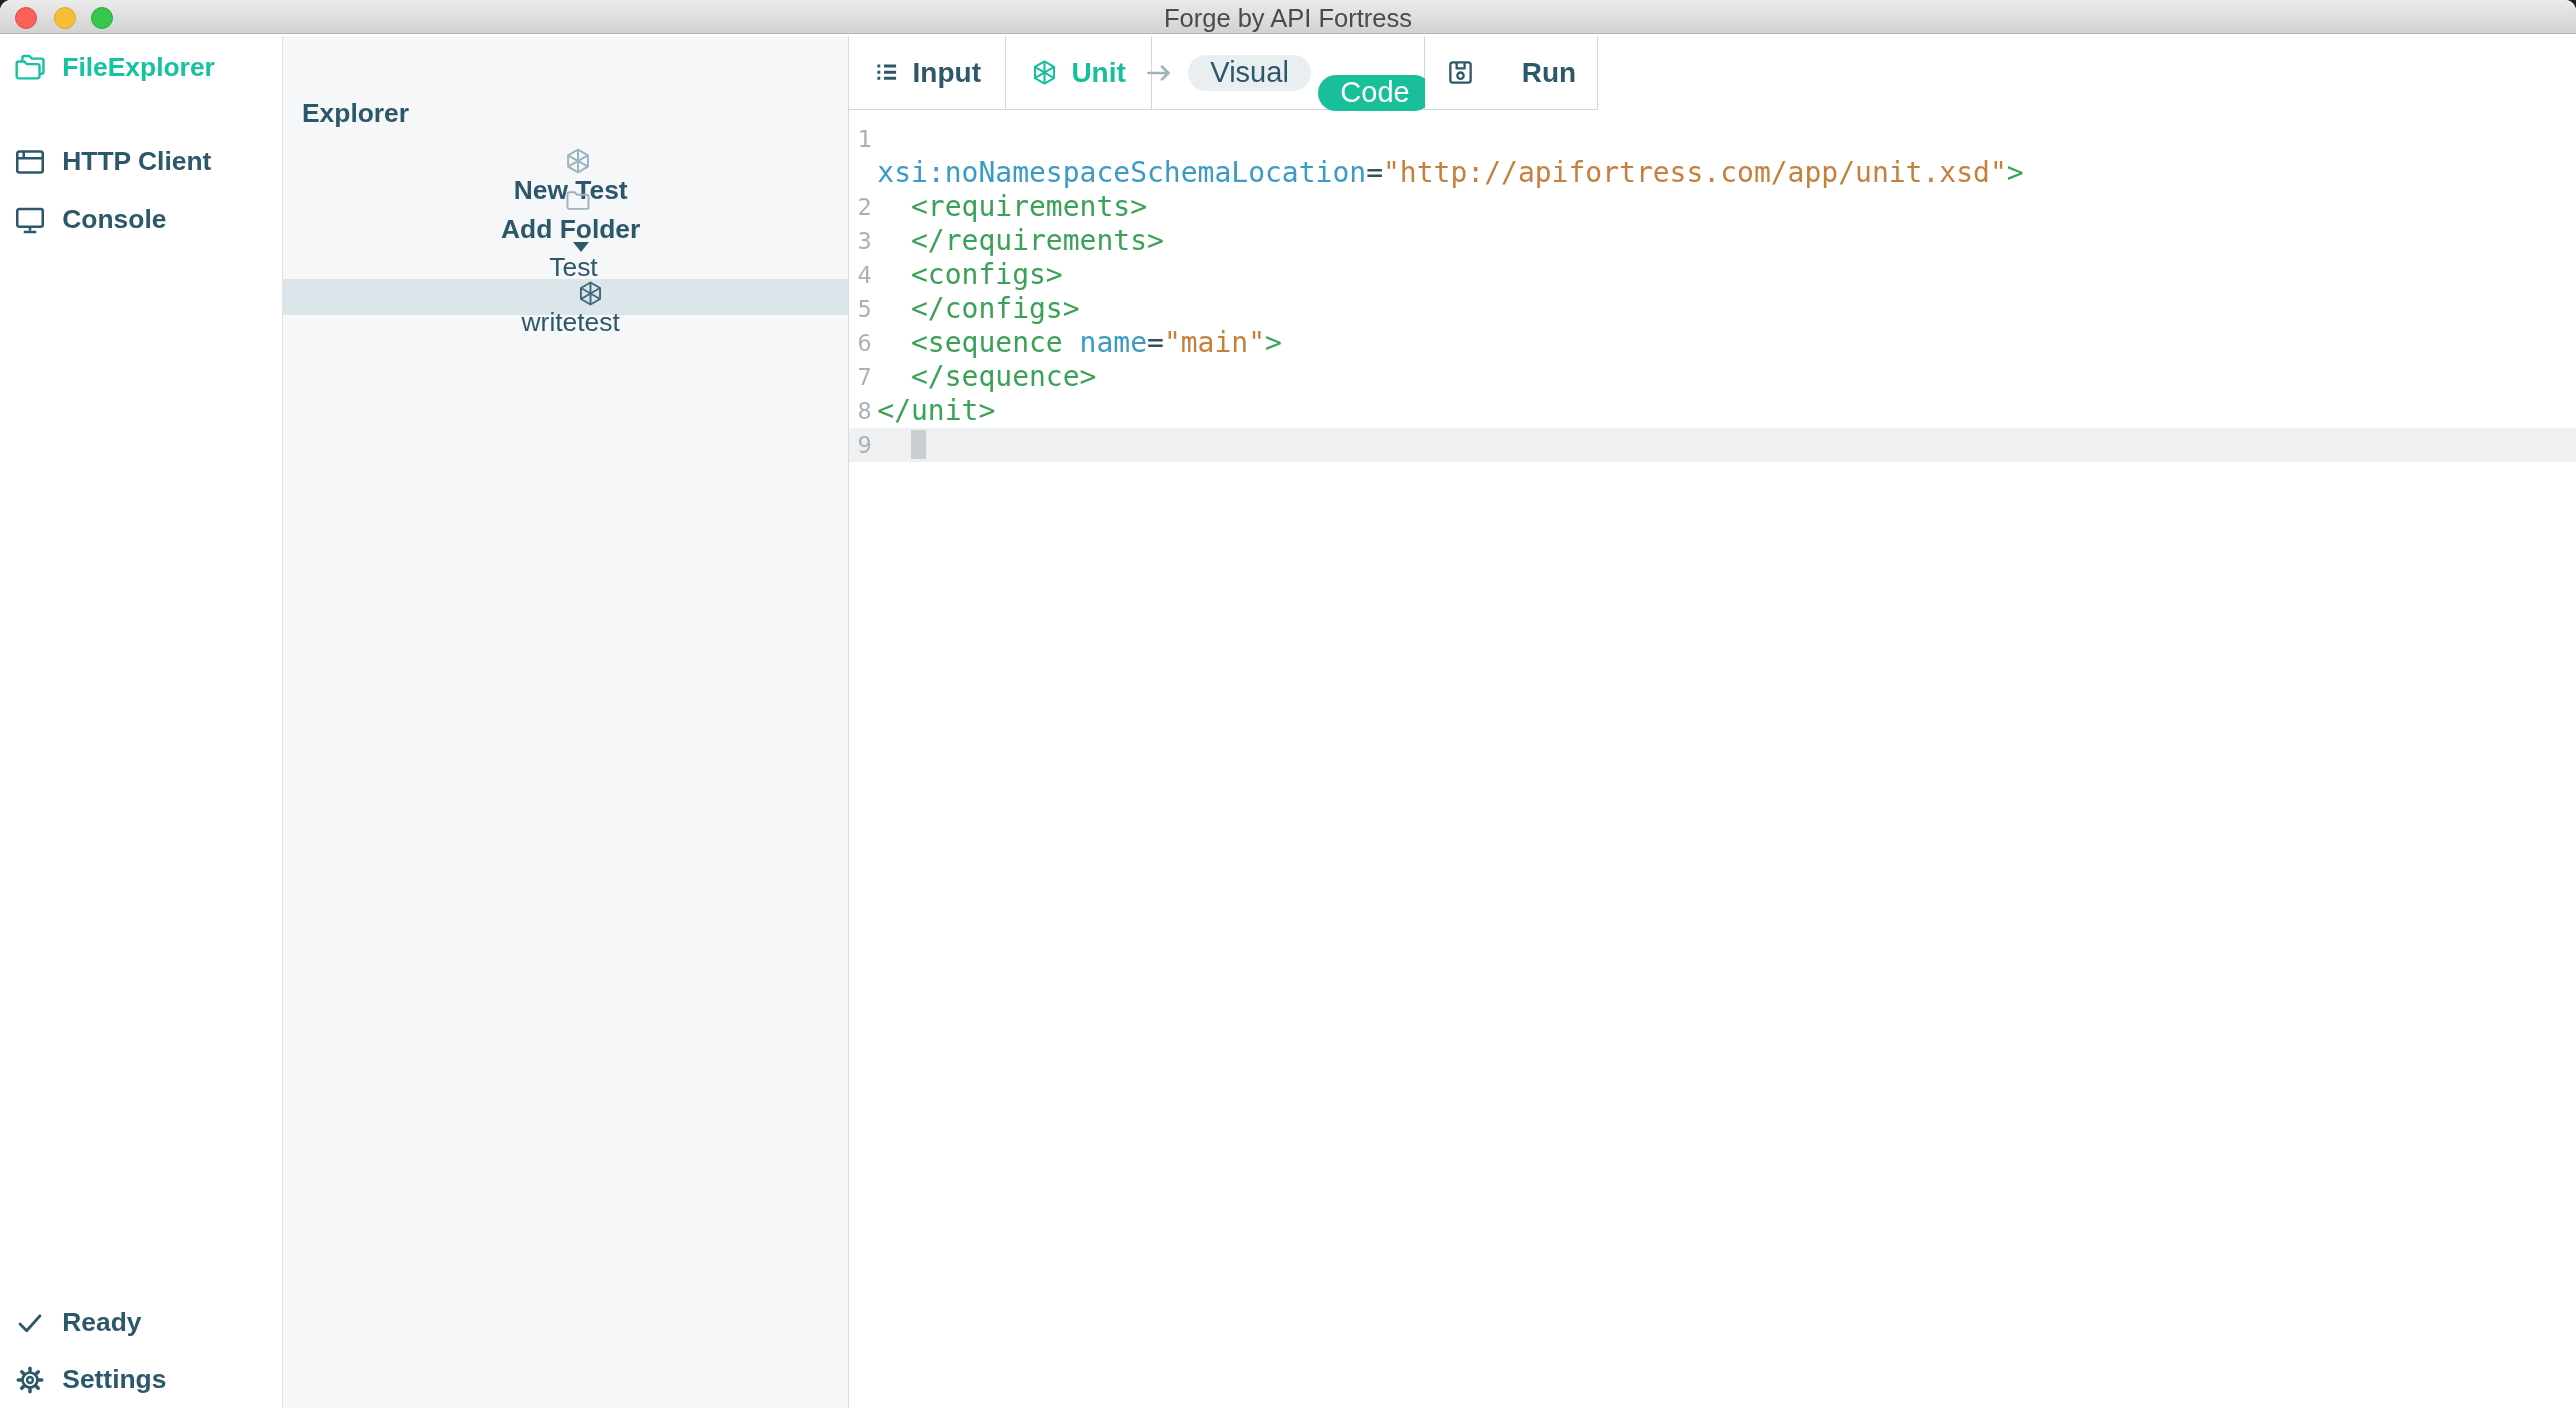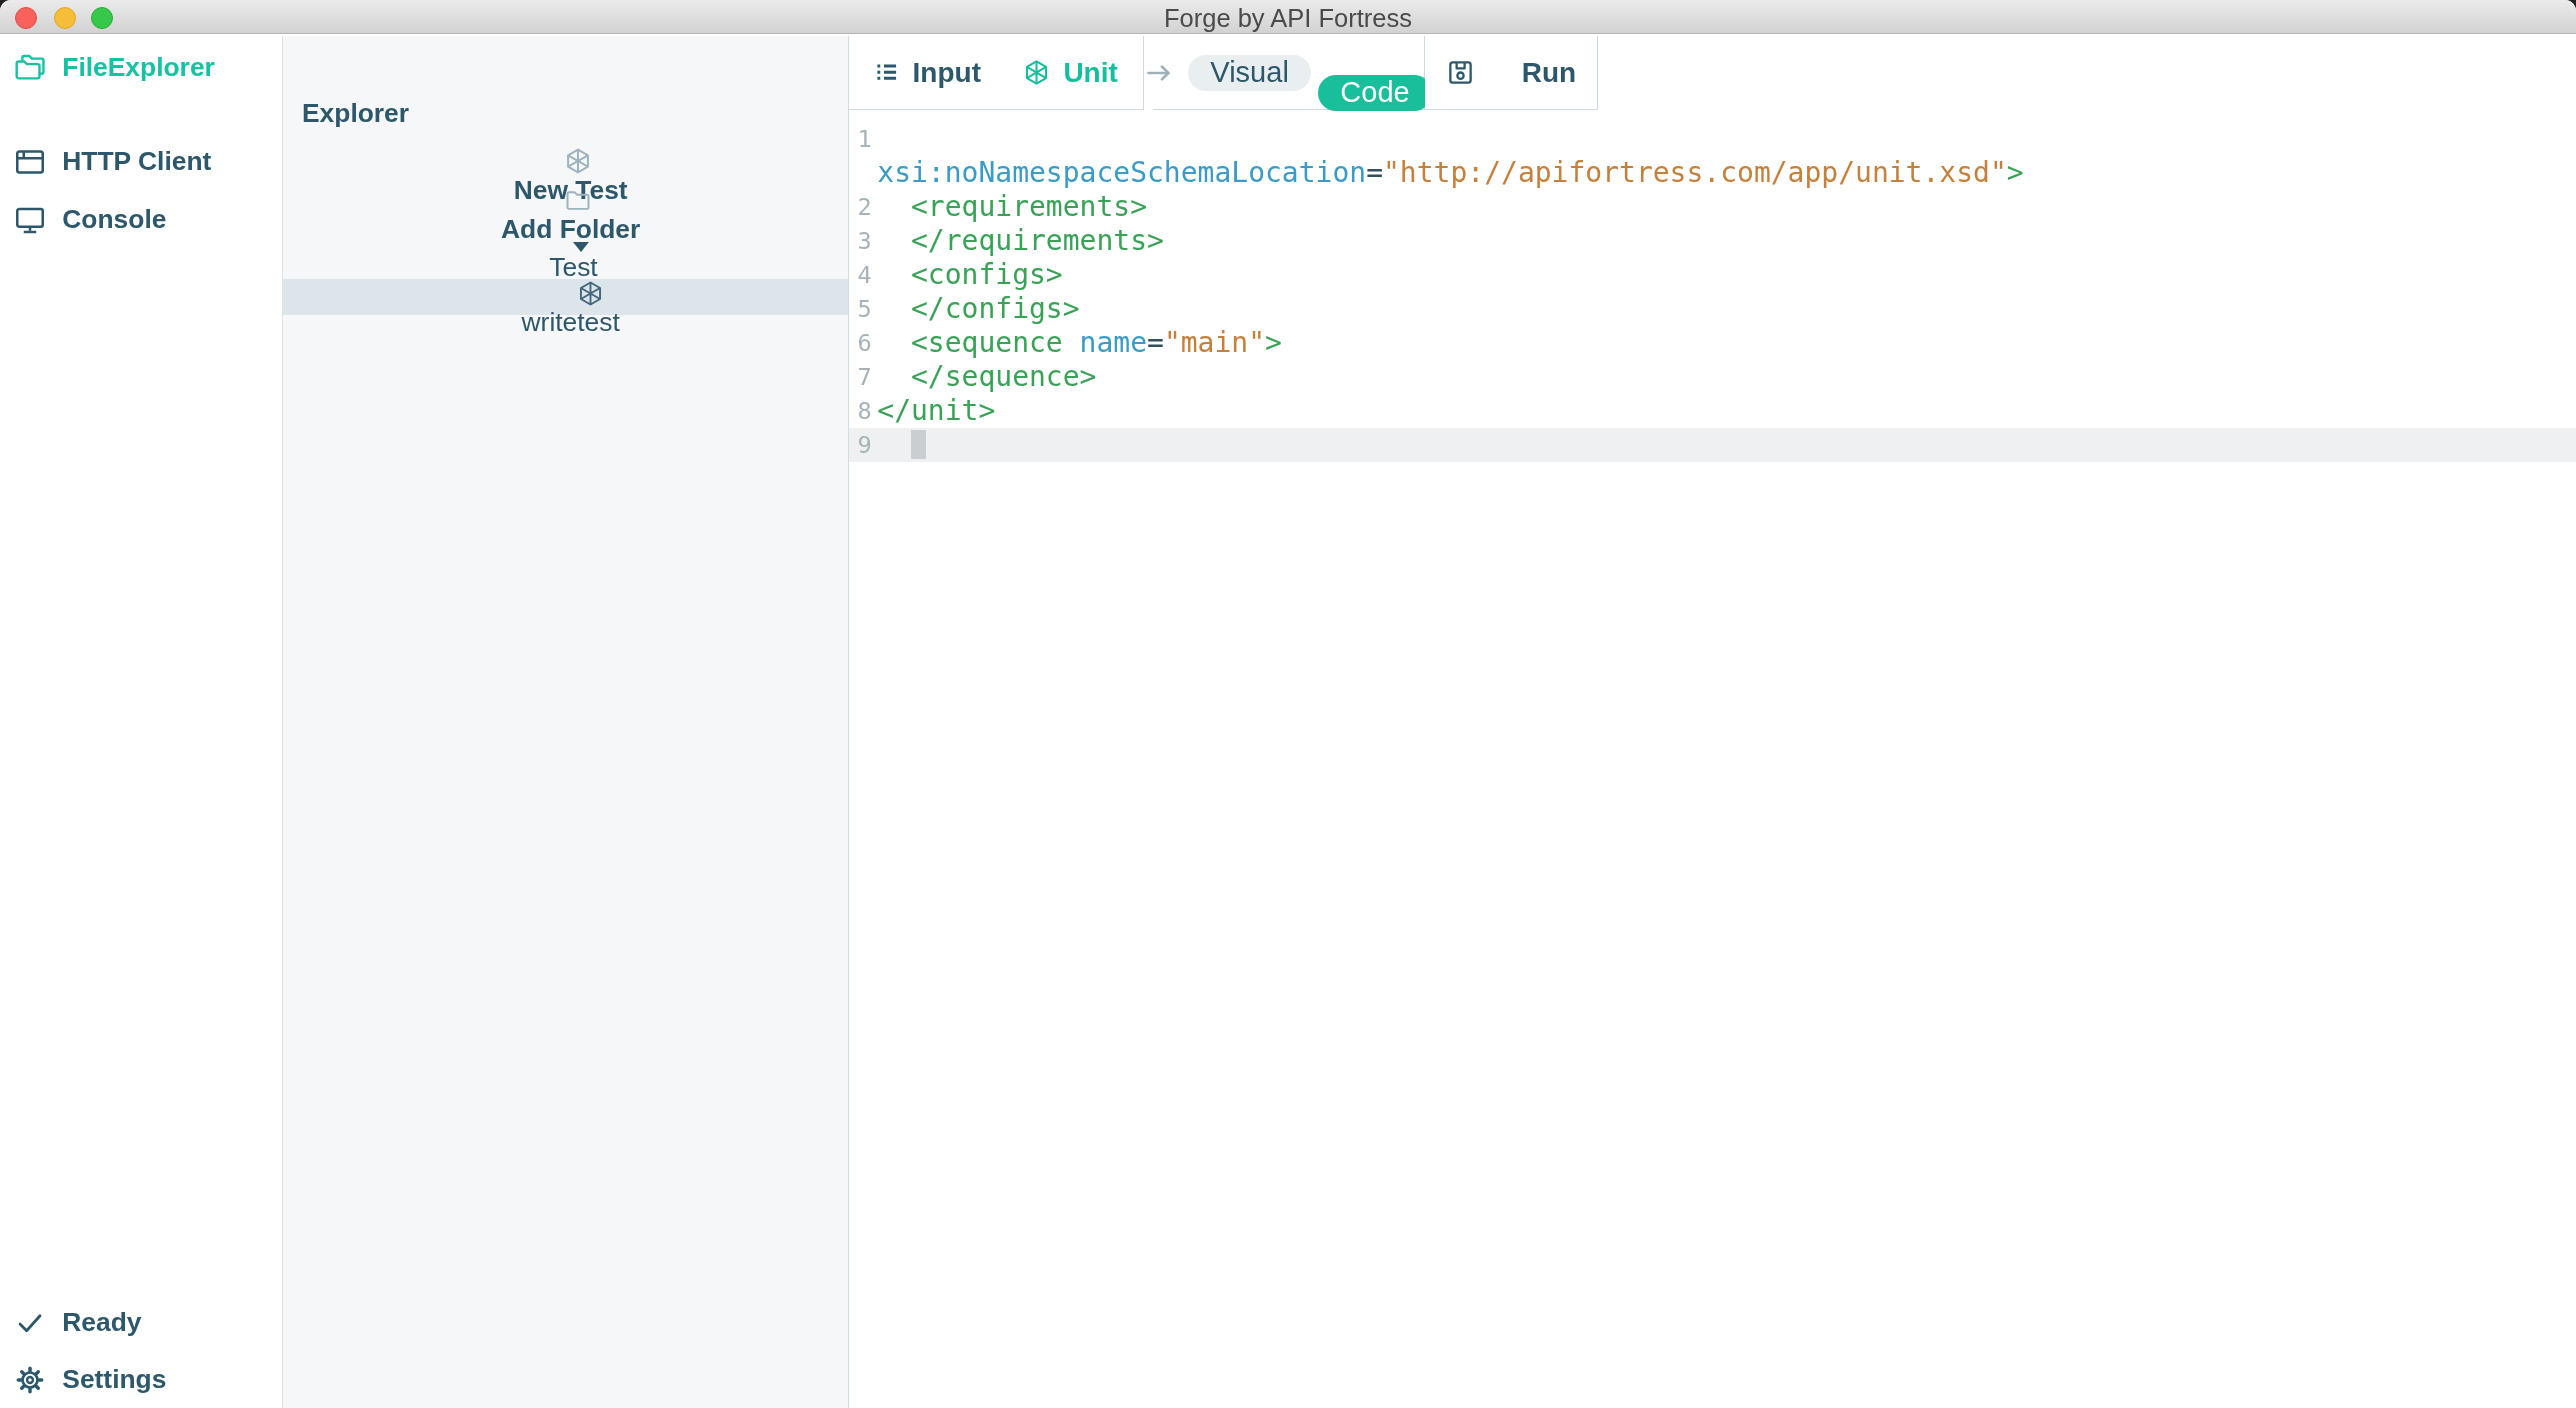--- a/index.html
+++ b/index.html
@@ -183,21 +183,21 @@
         <span style="margin-right:13.2px">
           <svg width="26.4" height="26.4" viewBox="0 0 24 24" fill="none" stroke="#2d586b" stroke-width="2.7">
             <path d="M4 6.4 H6.6 M10 6.4 H21"></path>
             <path d="M4 12 H6.6 M10 12 H21"></path>
             <path d="M4 17.6 H6.6 M10 17.6 H21"></path>
           </svg>
         </span>
         <span class="tab-label">Input</span>
       </div>
 
-      <div class="tabcell underlined" style="left:149px;width:146px">
+      <div class="tabcell underlined" style="left:157px;width:146px">
         <span style="margin-right:13.2px">
           <svg width="27" height="27" viewBox="0 0 24 24" fill="none" stroke="#15bf9d" stroke-width="1.8" stroke-linejoin="round">
             <path d="M12 2.2 L20.5 7.1 V16.9 L12 21.8 L3.5 16.9 V7.1 Z"></path>
             <path d="M12 2.2 L12 21.8 M3.5 7.1 L20.5 16.9 M20.5 7.1 L3.5 16.9"></path>
           </svg>
         </span>
         <span class="tab-label teal">Unit</span>
       </div>
 
       <div class="tabcell underlined" style="left:304px;width:272px">

